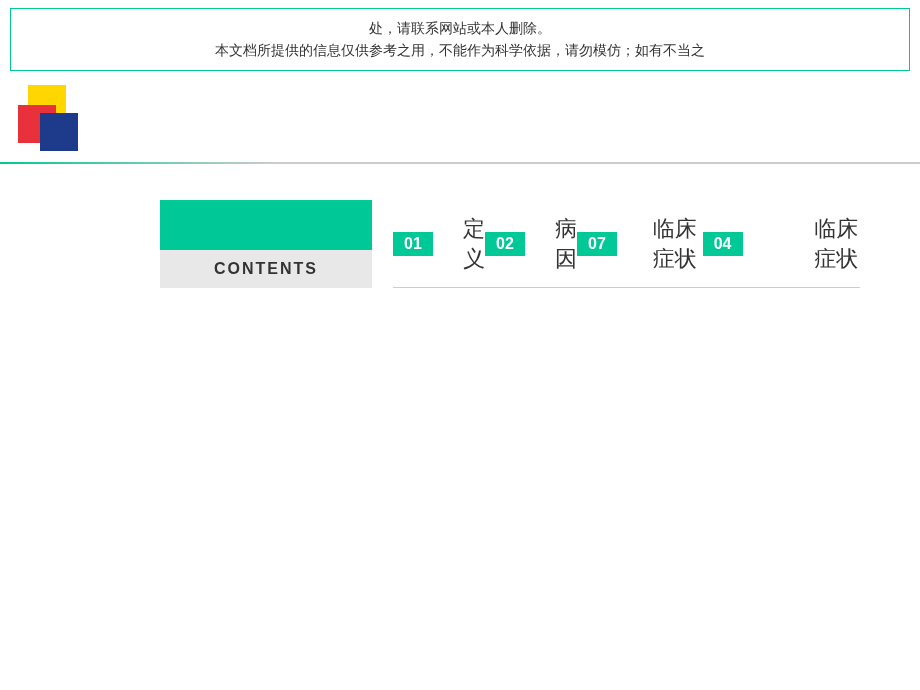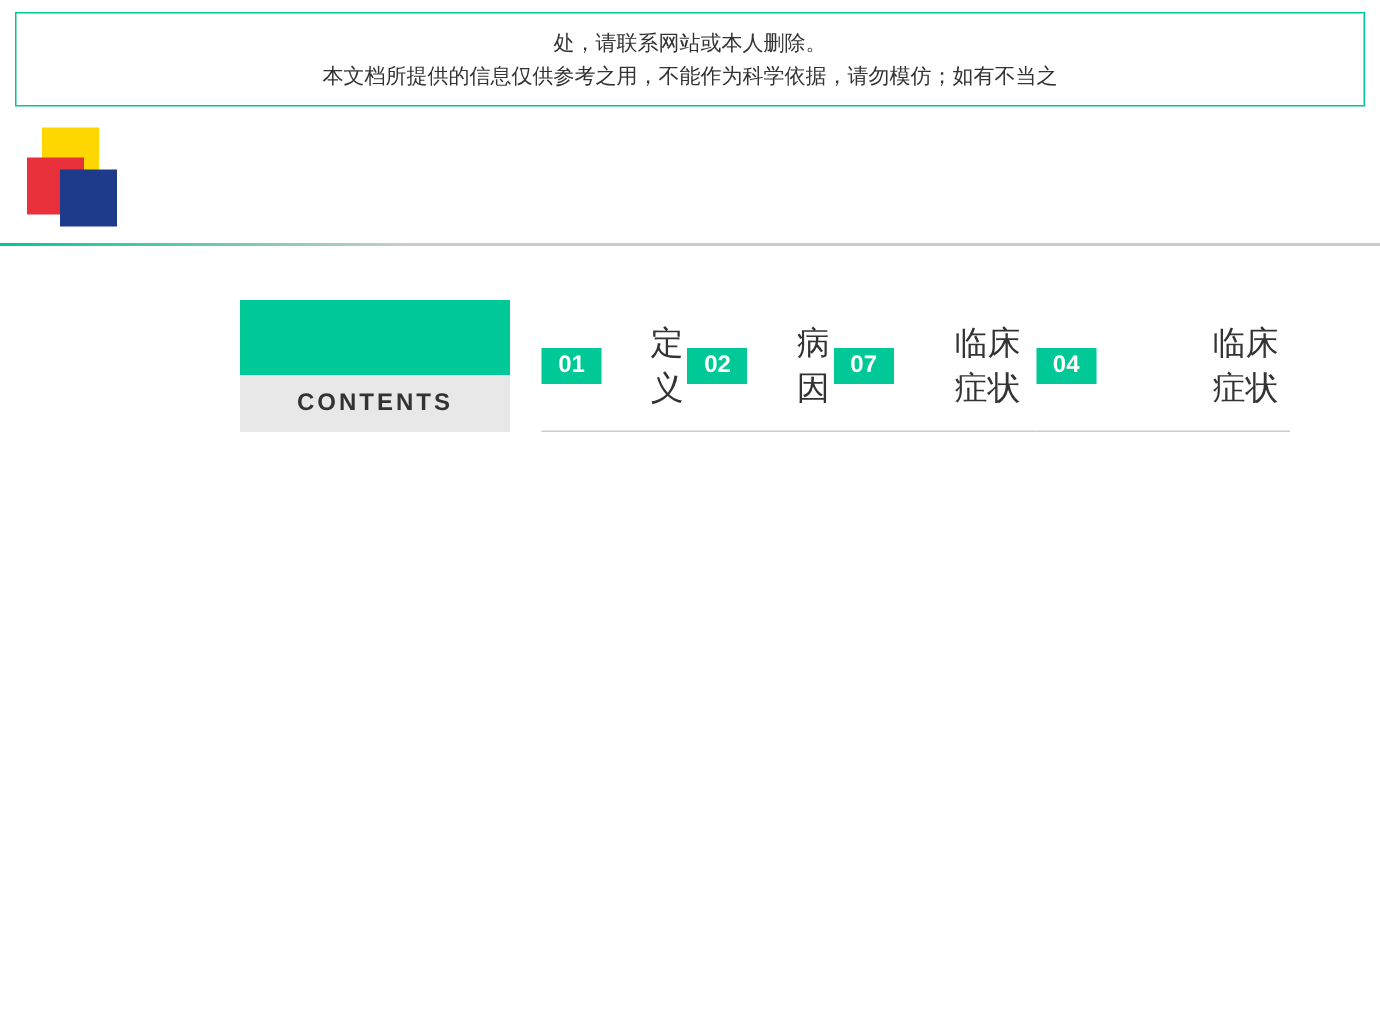--- a/index.html
+++ b/index.html
@@ -79,21 +79,21 @@
       top: 200px;
       left: 160px;
       width: 700px;
       display: flex;
       flex-direction: row;
       gap: 0;
     }
 
     
     .left-box {
-      width: 180px;
+      width: 212px;
       background: #00c896;
       display: flex;
       flex-direction: column;
       align-items: center;
       justify-content: space-between;
       padding: 0;
       flex-shrink: 0;
     }
 
     .chinese-title {

